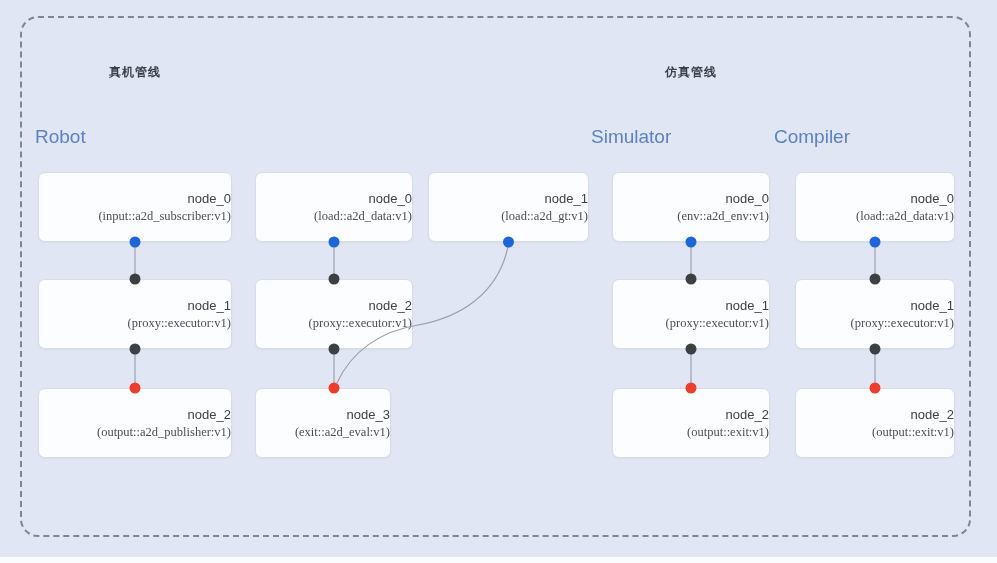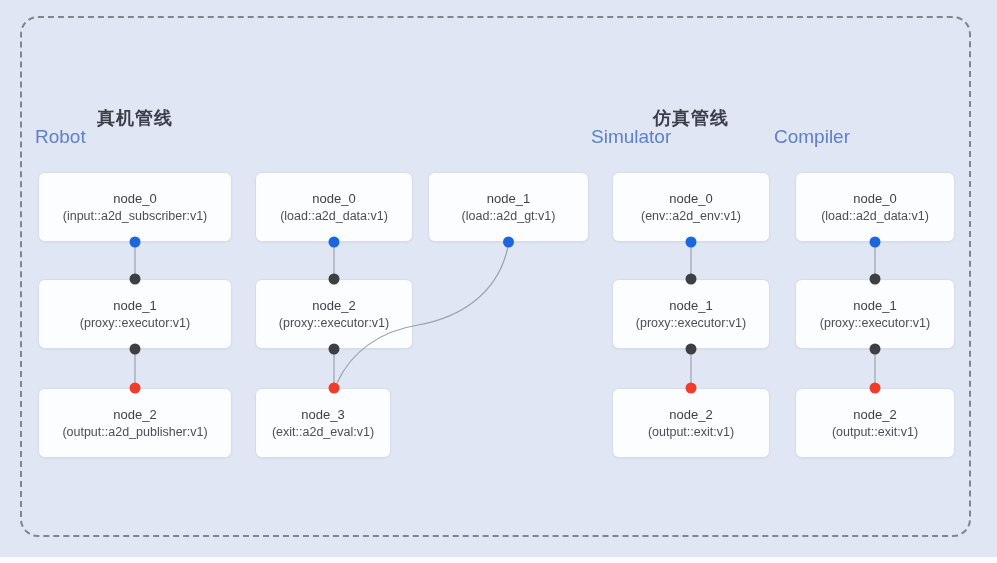--- a/index.html
+++ b/index.html
@@ -10,37 +10,36 @@
     font-family:"Liberation Sans", sans-serif;
     overflow:hidden;
   }
   .dashed-frame{
     position:absolute;left:20px;top:16px;width:947px;height:517px;
     border:2px dashed #80858e;border-radius:18px;
     pointer-events:none;
   }
   .col-title-zh{
     position:absolute;width:200px;text-align:center;
-    font-size:18px;font-weight:bold;color:#3a3f49;
+    font-size:12px;font-weight:bold;color:#3a3f49;
     letter-spacing:1px;
-    margin-top:42px;
   }
   .col-title-en{
     position:absolute;width:200px;text-align:left;
     font-size:19px;color:#5d80c6;
   }
   .node{
     position:absolute;height:70px;box-sizing:border-box;
     background:#fcfdfe;border:1px solid #d8dce6;border-radius:7px;
     box-shadow:0 1px 2px rgba(60,70,100,0.05);
-    display:flex;flex-direction:column;align-items:center;justify-content:center;
+    display:flex;flex-direction:column;align-items:flex-end;justify-content:center;
     gap:3px;z-index:1;
   }
   .nlabel{font-size:13px;color:#3e434a;}
-  .ntype{font-size:12.5px;color:#4a4f57;}
+  .ntype{font-size:12.5px;color:#4a4f57;font-family:Liberation Serif, serif;}
   #edge-layer{
     position:absolute;left:0;top:0;z-index:2;pointer-events:none;
   }
   .edge{stroke:#9aa1ad;stroke-width:1.2;fill:none;}
   .bottom-strip{
     position:absolute;left:0;bottom:0;width:997px;height:6px;background:#fbfcfe;
   }
 </style>
 </head>
 <body>

